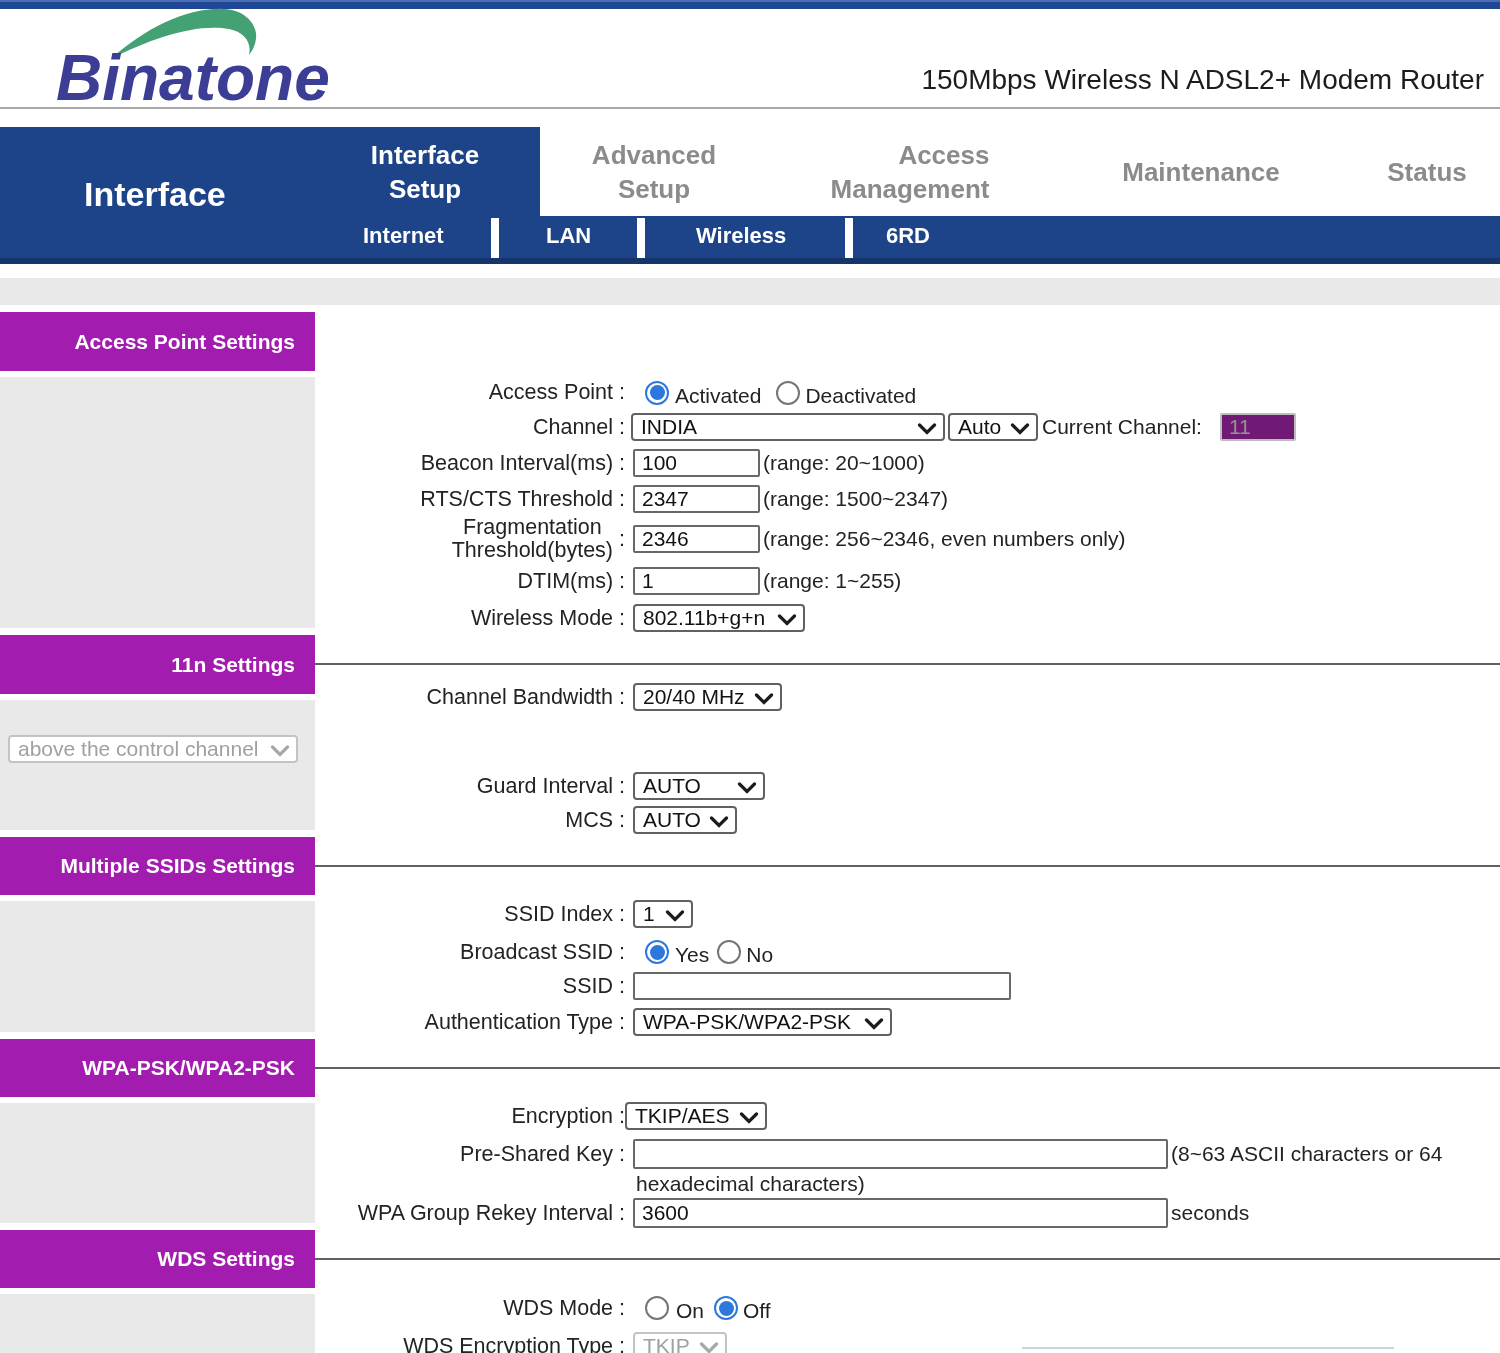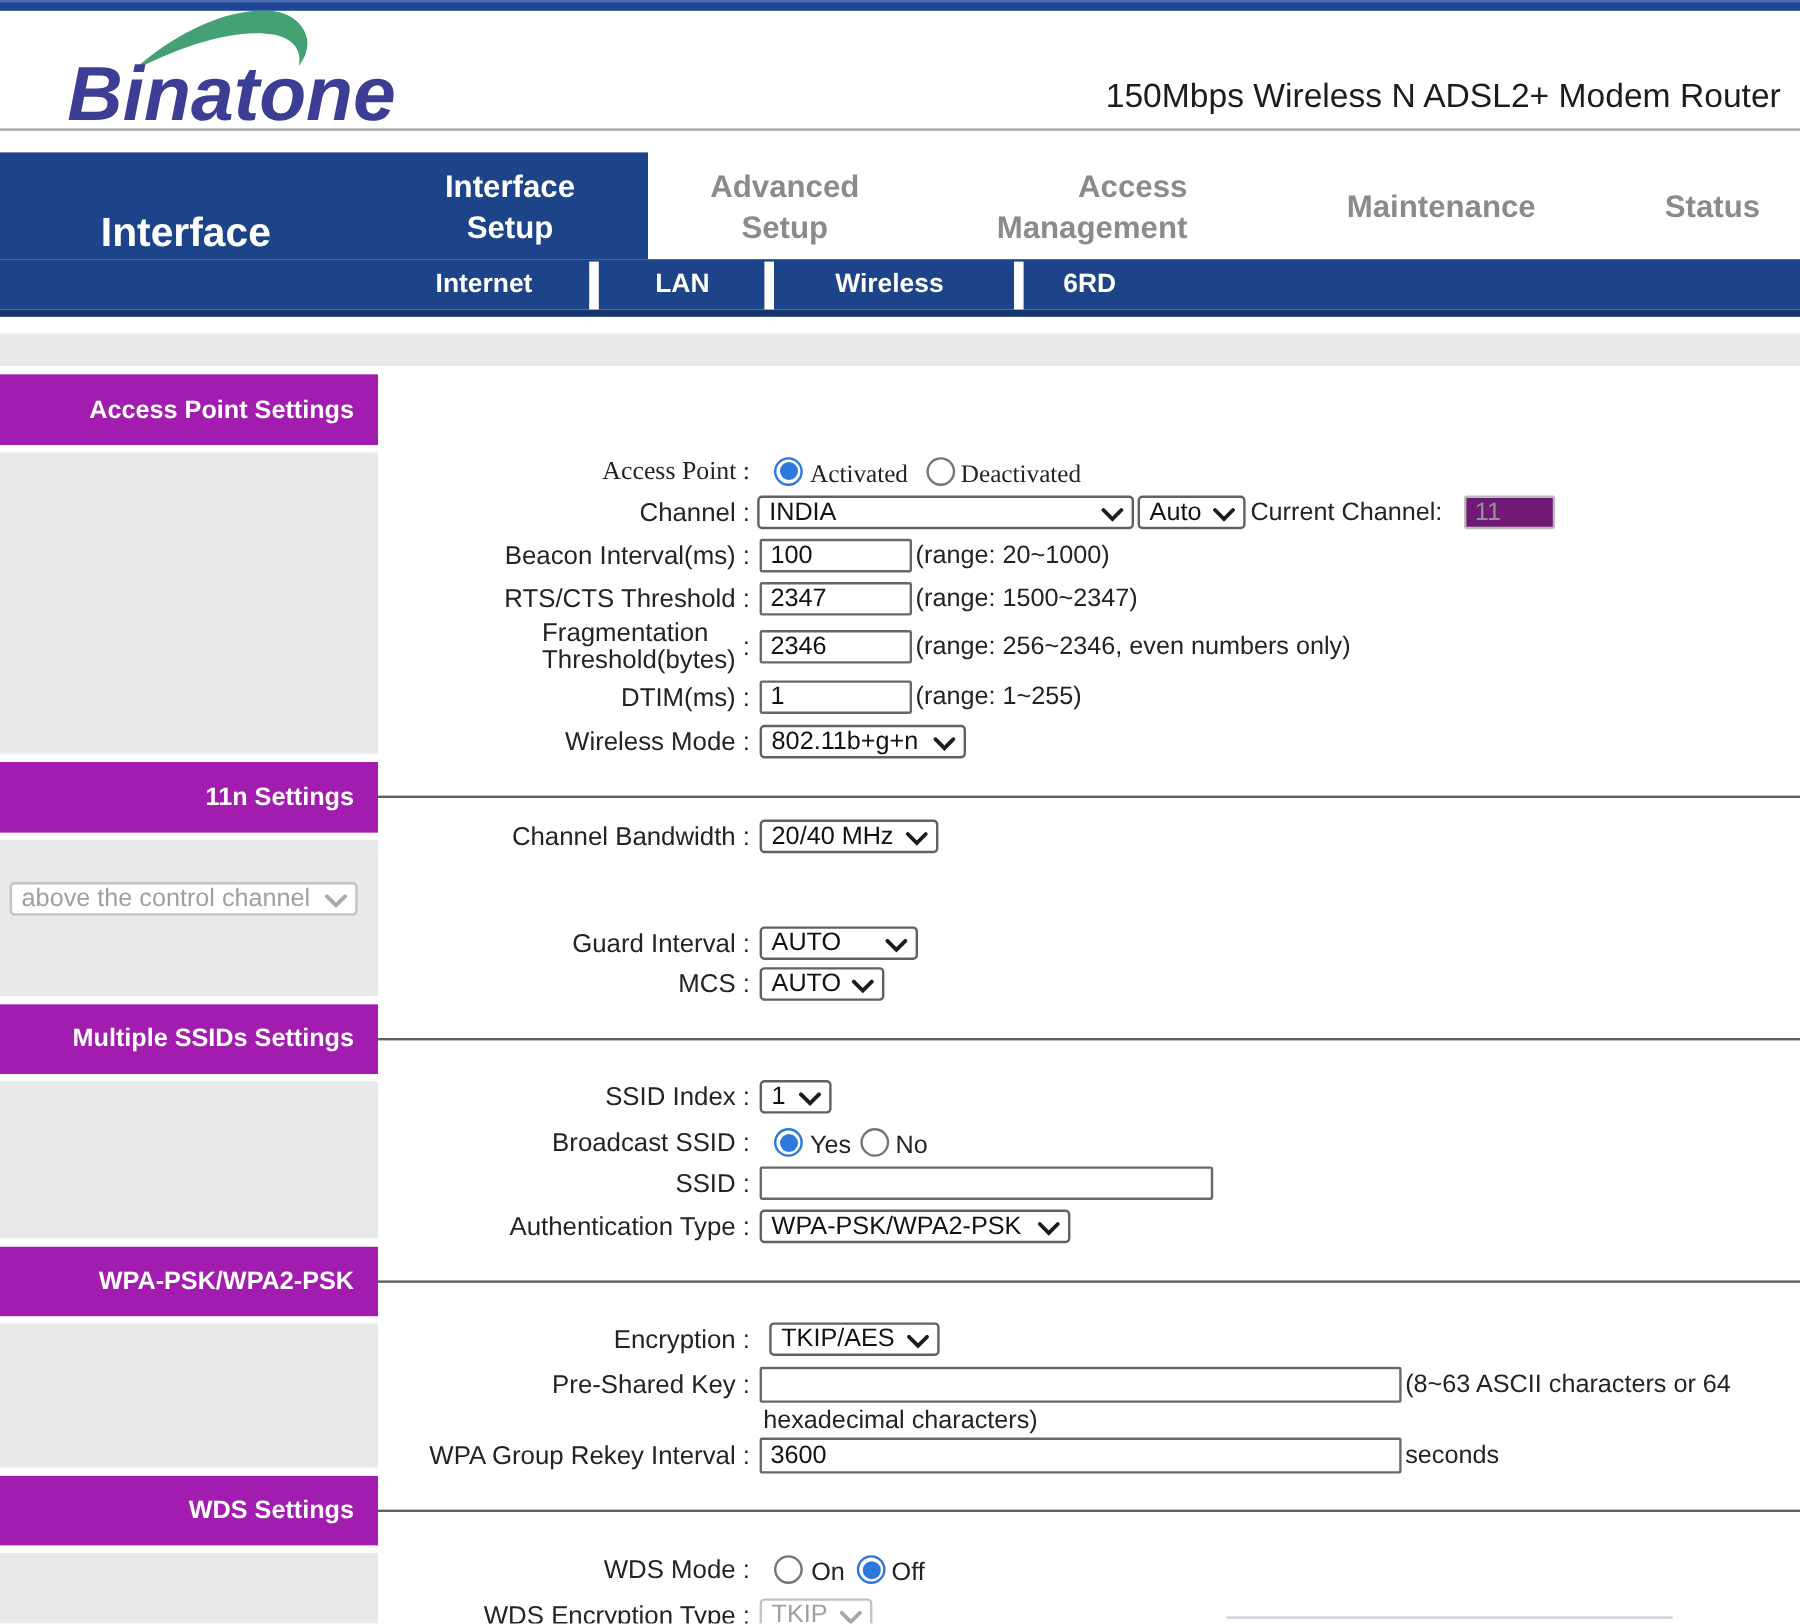--- a/index.html
+++ b/index.html
@@ -108,21 +108,21 @@
   <div class="abs whitegap" style="top:1032px; height:7px;"></div>
   <div class="abs secbox" style="top:1039px; height:58px;">WPA-PSK/WPA2-PSK</div>
   <div class="abs whitegap" style="top:1097px; height:6px;"></div>
   <div class="abs hline" style="top:1067px;"></div>
 
   <div class="abs whitegap" style="top:1223px; height:7px;"></div>
   <div class="abs secbox" style="top:1230px; height:58px;">WDS Settings</div>
   <div class="abs whitegap" style="top:1288px; height:6px;"></div>
   <div class="abs hline" style="top:1258px;"></div>
 
-  <div class="abs row" style="top:381px; height:23px;font-family:Liberation Serif, serif;">
+  <div class="abs row" style="top:381px; height:23px;">
     <div class="lab">Access Point&nbsp;:</div>
     <span class="rad on" style="margin-left:20px;"></span>
     <span class="rlbl" style="margin-left:6px;">Activated</span>
     <span class="rad" style="margin-left:15px;"></span>
     <span class="rlbl" style="margin-left:5px;">Deactivated</span>
   </div>
   <div class="abs row" style="top:413px; height:28px;">
     <div class="lab">Channel&nbsp;:</div>
     <div class="sel" style="margin-left:6px; width:314px;">INDIA<svg width="20" height="12" viewBox="0 0 20 12">
           <path d="M2.5 2 L10 9.5 L17.5 2" stroke="#1c1c1c" stroke-width="3.2" fill="none" stroke-linecap="round"></path>
@@ -138,21 +138,21 @@
     <div class="inp" style="margin-left:8px; width:127px;">100</div>
     <span class="aft" style="margin-left:3px;">(range: 20~1000)</span>
   </div>
   <div class="abs row" style="top:485px; height:28px;">
     <div class="lab">RTS/CTS Threshold&nbsp;:</div>
     <div class="inp" style="margin-left:8px; width:127px;">2347</div>
     <span class="aft" style="margin-left:3px;">(range: 1500~2347)</span>
   </div>
   <div class="abs row" style="top:525px; height:28px;">
     <div class="lab" style="display:flex; justify-content:flex-end; align-items:center;">
-        <span style="text-align:left;">Fragmentation<br>Threshold(bytes)</span>
+        <span style="text-align:center;">Fragmentation<br>Threshold(bytes)</span>
         <span>&nbsp;:</span>
       </div>
     <div class="inp" style="margin-left:8px; width:127px;">2346</div>
     <span class="aft" style="margin-left:3px;">(range: 256~2346, even numbers only)</span>
   </div>
   <div class="abs row" style="top:567px; height:28px;">
     <div class="lab">DTIM(ms)&nbsp;:</div>
     <div class="inp" style="margin-left:8px; width:127px;">1</div>
     <span class="aft" style="margin-left:3px;">(range: 1~255)</span>
   </div>
@@ -206,21 +206,21 @@
   </div>
   <div class="abs row" style="top:1008px; height:28px;">
     <div class="lab">Authentication Type&nbsp;:</div>
     <div class="sel" style="margin-left:8px; width:259px;">WPA-PSK/WPA2-PSK<svg width="20" height="12" viewBox="0 0 20 12">
           <path d="M2.5 2 L10 9.5 L17.5 2" stroke="#1c1c1c" stroke-width="3.2" fill="none" stroke-linecap="round"></path>
         </svg></div>
   </div>
 
   <div class="abs row" style="top:1102px; height:28px;">
     <div class="lab">Encryption&nbsp;:</div>
-    <div class="sel" style="margin-left:16px; width:142px;">TKIP/AES<svg width="20" height="12" viewBox="0 0 20 12">
+    <div class="sel" style="margin-left:0; width:142px;">TKIP/AES<svg width="20" height="12" viewBox="0 0 20 12">
           <path d="M2.5 2 L10 9.5 L17.5 2" stroke="#1c1c1c" stroke-width="3.2" fill="none" stroke-linecap="round"></path>
         </svg></div>
   </div>
   <div class="abs row" style="top:1139px; height:30px;">
     <div class="lab">Pre-Shared Key&nbsp;:</div>
     <div class="inp" style="margin-left:8px; width:535px; height:30px;"></div>
     <span class="aft" style="margin-left:3px;">(8~63 ASCII characters or 64</span>
   </div>
   <div class="abs" style="left:636px; top:1172px; font-size:21px; color:#232323;">hexadecimal characters)</div>
   <div class="abs row" style="top:1198px; height:30px;">

